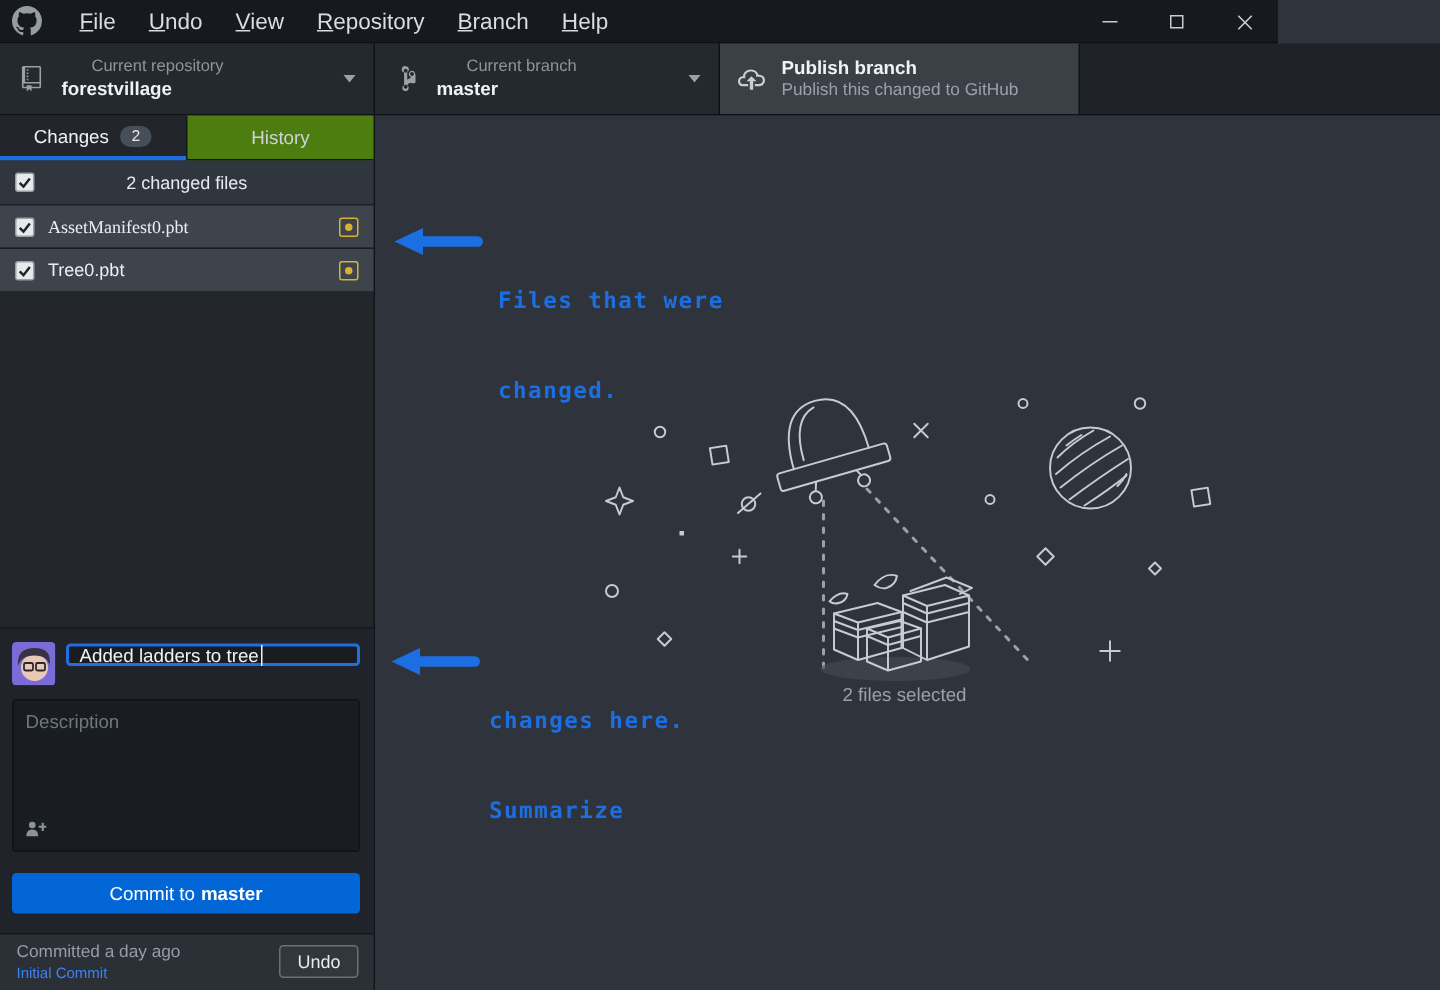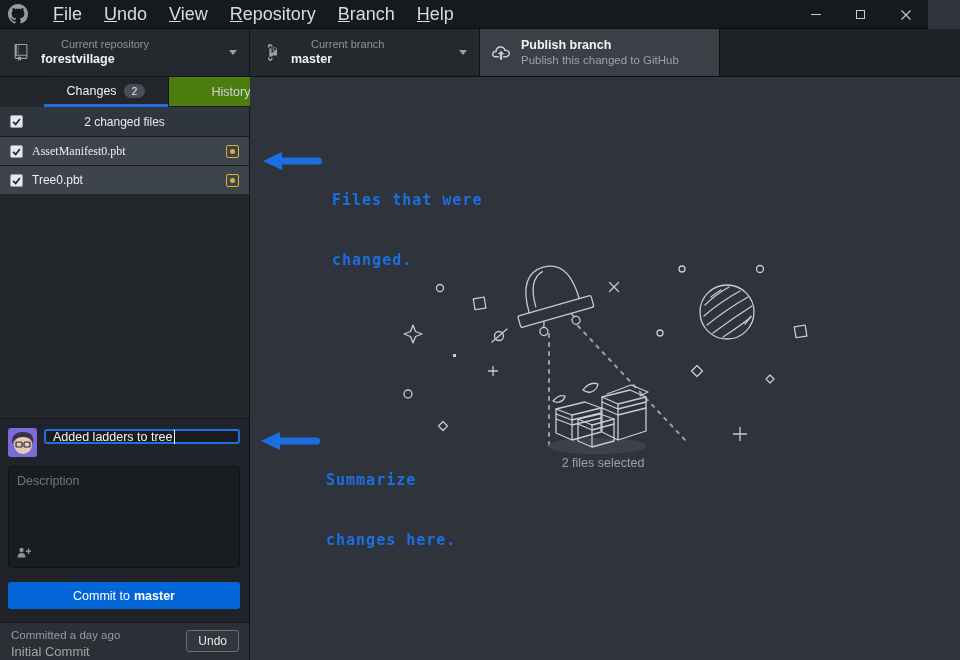--- a/index.html
+++ b/index.html
@@ -4,23 +4,23 @@
 <style>
   * { margin:0; padding:0; box-sizing:border-box; }
   html,body { background:#000; }
   #app {
     position:relative; width:960px; height:660px; overflow:hidden;
     font-family:"Liberation Sans", sans-serif;
     background:#2f343c; -webkit-font-smoothing:antialiased;
   }
   
   .titlebar {
-    position:absolute; left:0; top:0; width:928px; height:29px;
+    position:absolute; left:0; top:0; width:852px; height:29px;
     background:#16191d; border-bottom:1px solid #0c0e10;
-    display:flex; align-items:center; color:#d8dde2; font-size:18px;
+    display:flex; align-items:center; color:#d8dde2; font-size:15px;
   }
   .octologo { width:20px; height:20px; margin:0 14px 0 8px; }
   .menu-item { display:inline-block; padding:4px 11px; cursor:default; }
   .menu-item::first-letter { text-decoration:underline; }
   .win-controls { position:absolute; right:0; top:0; height:29px; display:flex; }
   .win-btn { width:45px; height:29px; display:flex; align-items:center; justify-content:center; }
   .min-glyph { width:10px; border-top:1px solid #c8ccd0; }
   .max-glyph { width:9px; height:9px; border:1px solid #c8ccd0; }
   
   .toolbar { position:absolute; left:0; top:29px; width:960px; height:48px; background:#1f2328; border-bottom:1px solid #101316; }
@@ -29,21 +29,21 @@
   .tb-branch { left:250px; width:230px; }
   .tb-publish { left:480px; width:240px; background:#3a4046; }
   .tb-icon { width:18px; margin-right:11px; display:flex; align-items:center; justify-content:center; }
   .tb-text { display:flex; flex-direction:column; line-height:1.25; }
   .tb-label { font-size:11px; color:#8d949c;margin-left:20px; }
   .tb-value { font-size:12.5px; font-weight:bold; color:#f0f3f6; }
   .tb-sub { font-size:11.5px; color:#9aa1a8; }
   .chev { position:absolute; right:12px; top:21px; width:0; height:0; border-left:4px solid transparent; border-right:4px solid transparent; border-top:5px solid #9aa1a8; }
   
   .sidebar { position:absolute; left:0; top:77px; width:250px; height:583px; background:#23272c; border-right:1px solid #121518; }
-  .tabbar { position:absolute; left:0; top:0; width:100%; height:30px; display:flex;margin-left:44px; }
+  .tabbar { position:absolute; left:0; top:0; width:100%; height:30px; display:flex; }
   .tab { flex:1; display:flex; align-items:center; justify-content:center; gap:7px; font-size:12.5px; cursor:default; }
   .tab-changes { background:#22262a; color:#f0f3f6; border-bottom:3px solid #1f6fe0; }
   .tab-history { background:#4d7c0f; color:#ced3d9; border-left:1px solid #15181b; border-bottom:1px solid #15181b; }
   .badge { background:#474e57; color:#e3e6ea; font-size:10.5px; padding:1px 8px; border-radius:9px; }
   .files-header { position:absolute; left:0; top:30px; width:100%; height:29px; background:#30363d; display:flex; align-items:center; font-size:12px; color:#e8ebee; }
   .files-header .hdr-label { position:absolute; left:0; width:100%; text-align:center; }
   .checkbox { width:13px; height:13px; background:#e7eaed; border:1px solid #9aa0a6; border-radius:2px; margin-left:10px; flex:none; display:flex; align-items:center; justify-content:center; position:relative; z-index:1; }
   .file-row { position:absolute; left:0; width:100%; height:29px; background:#3d444c; border-top:1px solid #1a1e22; display:flex; align-items:center; font-size:12px; color:#eceff2; }
   .file-name { margin-left:9px; flex:1; white-space:nowrap; overflow:hidden; }
   .mod-icon { width:13px; height:13px; border:1px solid #d9b230; border-radius:2px; margin-right:10px; display:flex; align-items:center; justify-content:center; }
@@ -53,21 +53,21 @@
   .avatar { position:absolute; left:8px; top:9px; width:29px; height:29px; border-radius:3px; overflow:hidden; }
   .summary-input { position:absolute; left:44px; top:10px; width:196px; height:15px; background:#191d21; border:2px solid #1f6fe0; border-radius:3px; display:flex; align-items:center; padding-left:7px; font-size:12.5px; color:#f0f3f6; }
   .caret { width:1px; height:14px; background:#f0f3f6; margin-left:1px; }
   .description-box { position:absolute; left:8px; top:47px; width:232px; height:102px; background:#191d21; border:1px solid #101316; border-radius:3px; padding:7px 8px; font-size:12.5px; color:#6e7681; }
   .coauthor-btn { position:absolute; left:8px; bottom:6px; }
   .commit-btn { position:absolute; left:8px; top:163px; width:232px; height:27px; background:#0366d6; border-radius:3px; display:flex; align-items:center; justify-content:center; font-size:12.5px; color:#fff; cursor:default; }
   .commit-btn b { margin-left:4px; }
   
   .history-footer { position:absolute; left:0; top:545px; width:100%; height:38px; background:#2b3036; border-top:1px solid #14171a; }
   .hf-status { position:absolute; left:11px; top:6px; font-size:11.5px; color:#959ca4; }
-  .hf-title { position:absolute; left:11px; top:21px; font-size:13px; color:#a3a3a3; }
+  .hf-title { position:absolute; left:11px; top:21px; font-size:10px; color:#3b82f6; }
   .undo-btn { position:absolute; right:10px; top:7px; padding:3px 11px; font-size:12px; color:#e8ebee; background:#31373d; border:1px solid #697077; border-radius:3px; cursor:default; }
   
   .main { position:absolute; left:250px; top:77px; width:710px; height:583px; background:#2f343c; }
   .illustration { position:absolute; left:0; top:0; }
   .caption { position:absolute; left:253px; top:379px; width:200px; text-align:center; font-size:12.5px; color:#9aa1a8; }
   .annotation { position:absolute; font-family:"DejaVu Sans Mono", monospace; font-weight:bold; font-size:15px; line-height:20px; color:#1c6fe2; letter-spacing:1px; white-space:pre; }
   .anno-arrow { position:absolute; }
 </style>
 </head>
 <body>
@@ -281,17 +281,17 @@
   </svg>
   <div class="annotation" style="left:332px; top:150px;">
     <div>Files that were</div>
     <div>changed.</div>
   </div>
   <svg class="anno-arrow" style="left:260px; top:431px;" width="62" height="20" viewBox="0 0 62 20">
     <polygon points="1,10 20,1 20,19" fill="#1c6fe2"></polygon>
     <rect x="16" y="6.5" width="44" height="7" rx="3.5" fill="#1c6fe2"></rect>
   </svg>
   <div class="annotation" style="left:326px; top:430px;">
+    <div>changes here.</div>
     <div>Summarize</div>
-    <div>changes here.</div>
   </div>
 
 </div>
 
 </body></html>

